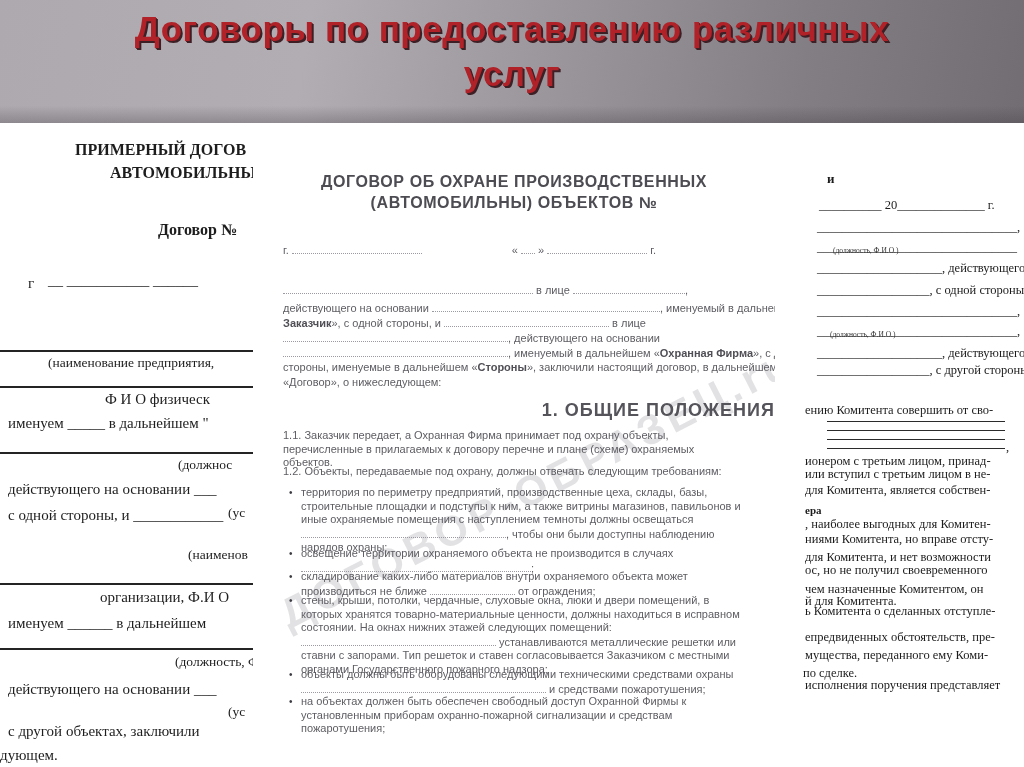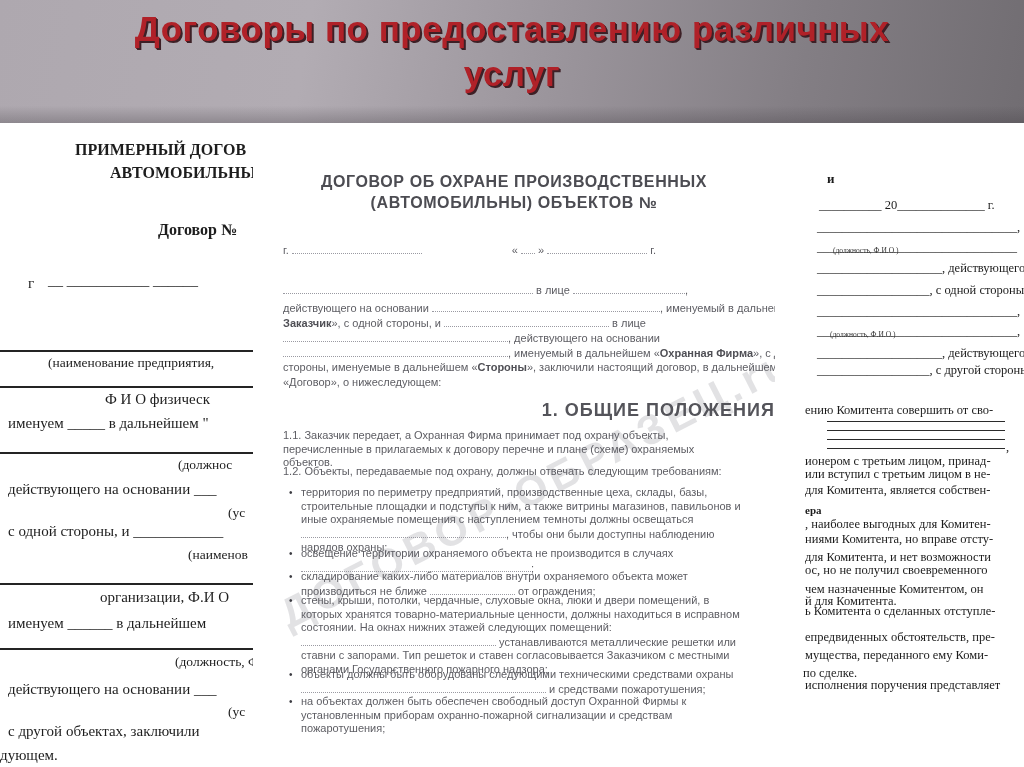--- a/index.html
+++ b/index.html
@@ -81,21 +81,21 @@
       <div class="abs n" style="left: 48px; top: 149px;">__ ___________ ______</div>
       <div class="rule" style="width: 253px; left: 0px; top: 227px;"></div>
       <div class="abs n14" style="left: 48px; top: 232px;">(наименование предприятия,</div>
       <div class="rule" style="width: 253px; left: 0px; top: 263px;"></div>
       <div class="abs n" style="left: 105px; top: 268px;">Ф И О  физическ</div>
       <div class="abs n" style="left: 8px; top: 292px;">именуем _____ в дальнейшем "</div>
       <div class="rule" style="width: 253px; left: 0px; top: 329px;"></div>
       <div class="abs n14" style="left: 178px; top: 334px;">(должнос</div>
       <div class="abs n" style="left: 8px; top: 358px;">действующего на основании ___</div>
       <div class="abs n14" style="left: 228px; top: 382px;">(ус</div>
-      <div class="abs n" style="left: 8px; top: 400px;">с одной стороны, и ____________</div>
+      <div class="abs n" style="left: 8px; top: 384px;">с одной стороны, и ____________</div>
       <div class="abs n14" style="left: 188px; top: 424px;">(наименов</div>
       <div class="rule" style="width: 253px; left: 0px; top: 460px;"></div>
       <div class="abs n" style="left: 100px; top: 466px;">организации, Ф.И О</div>
       <div class="abs n" style="left: 8px; top: 492px;">именуем ______ в дальнейшем</div>
       <div class="rule" style="width: 253px; left: 0px; top: 525px;"></div>
       <div class="abs n14" style="left: 175px; top: 531px;">(должность, Ф</div>
       <div class="abs n" style="left: 8px; top: 558px;">действующего на основании ___</div>
       <div class="abs n14" style="left: 228px; top: 581px;">(ус</div>
       <div class="abs n" style="left: 8px; top: 600px;">с другой объектах, заключили</div>
       <div class="abs n" style="left: 0px; top: 624px;">дующем.</div>

